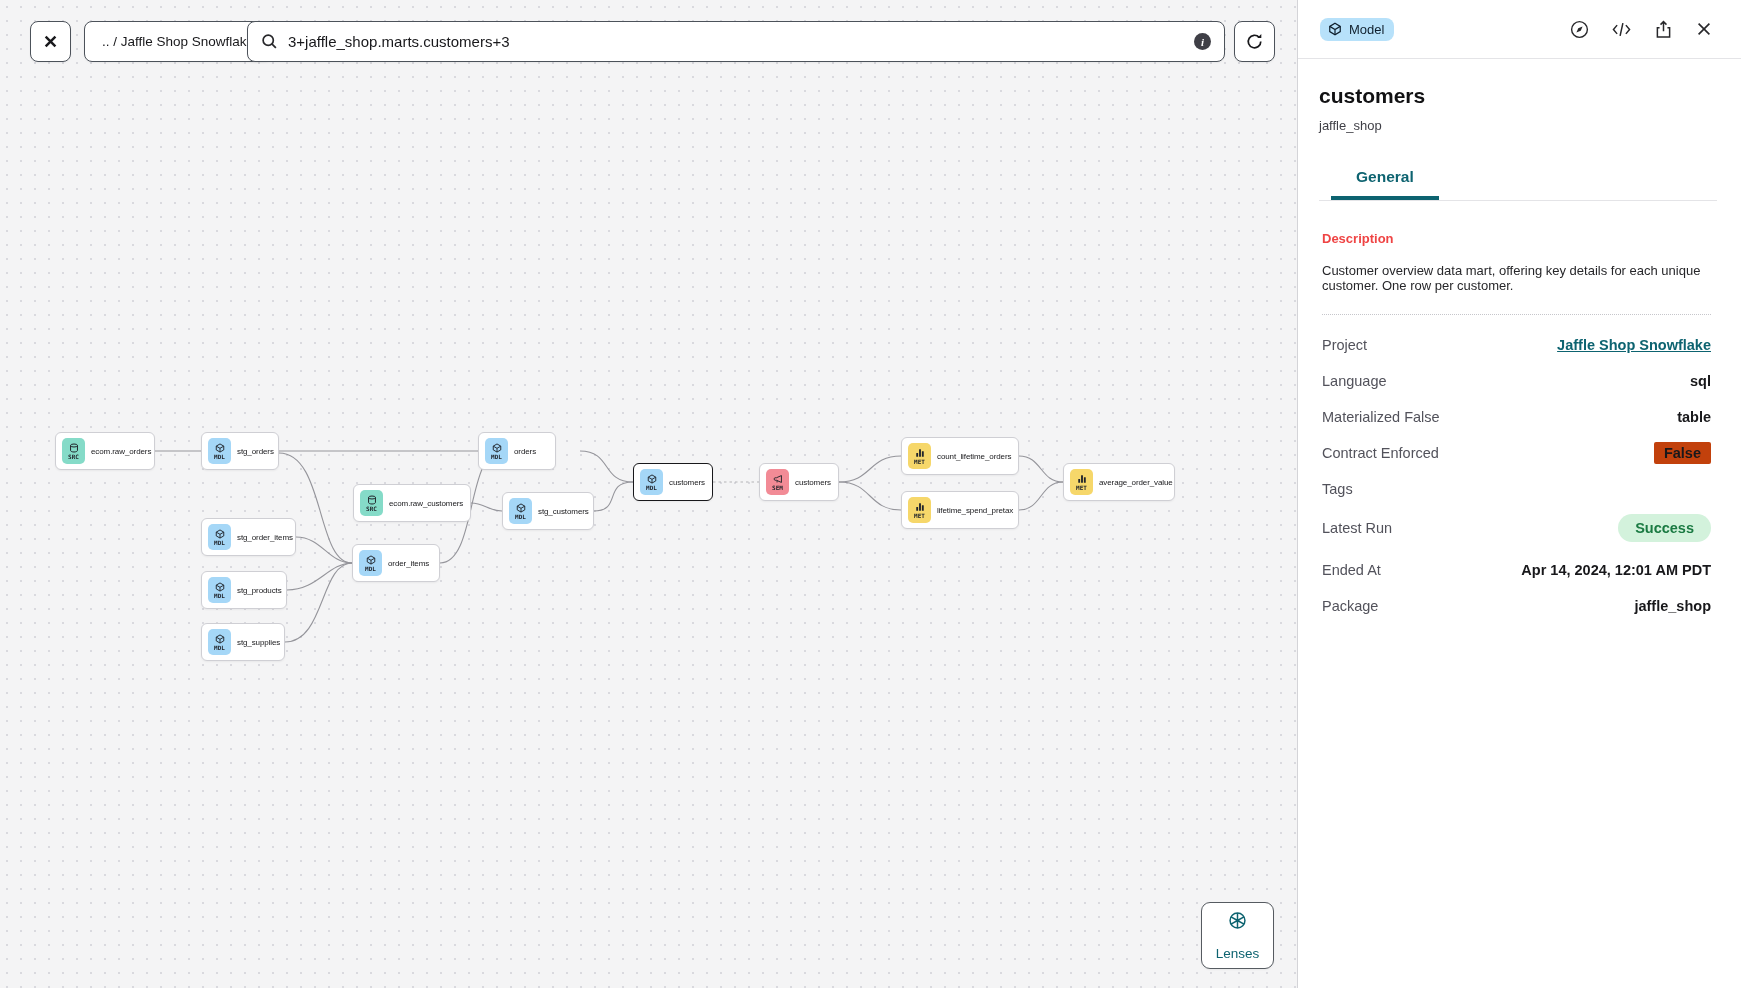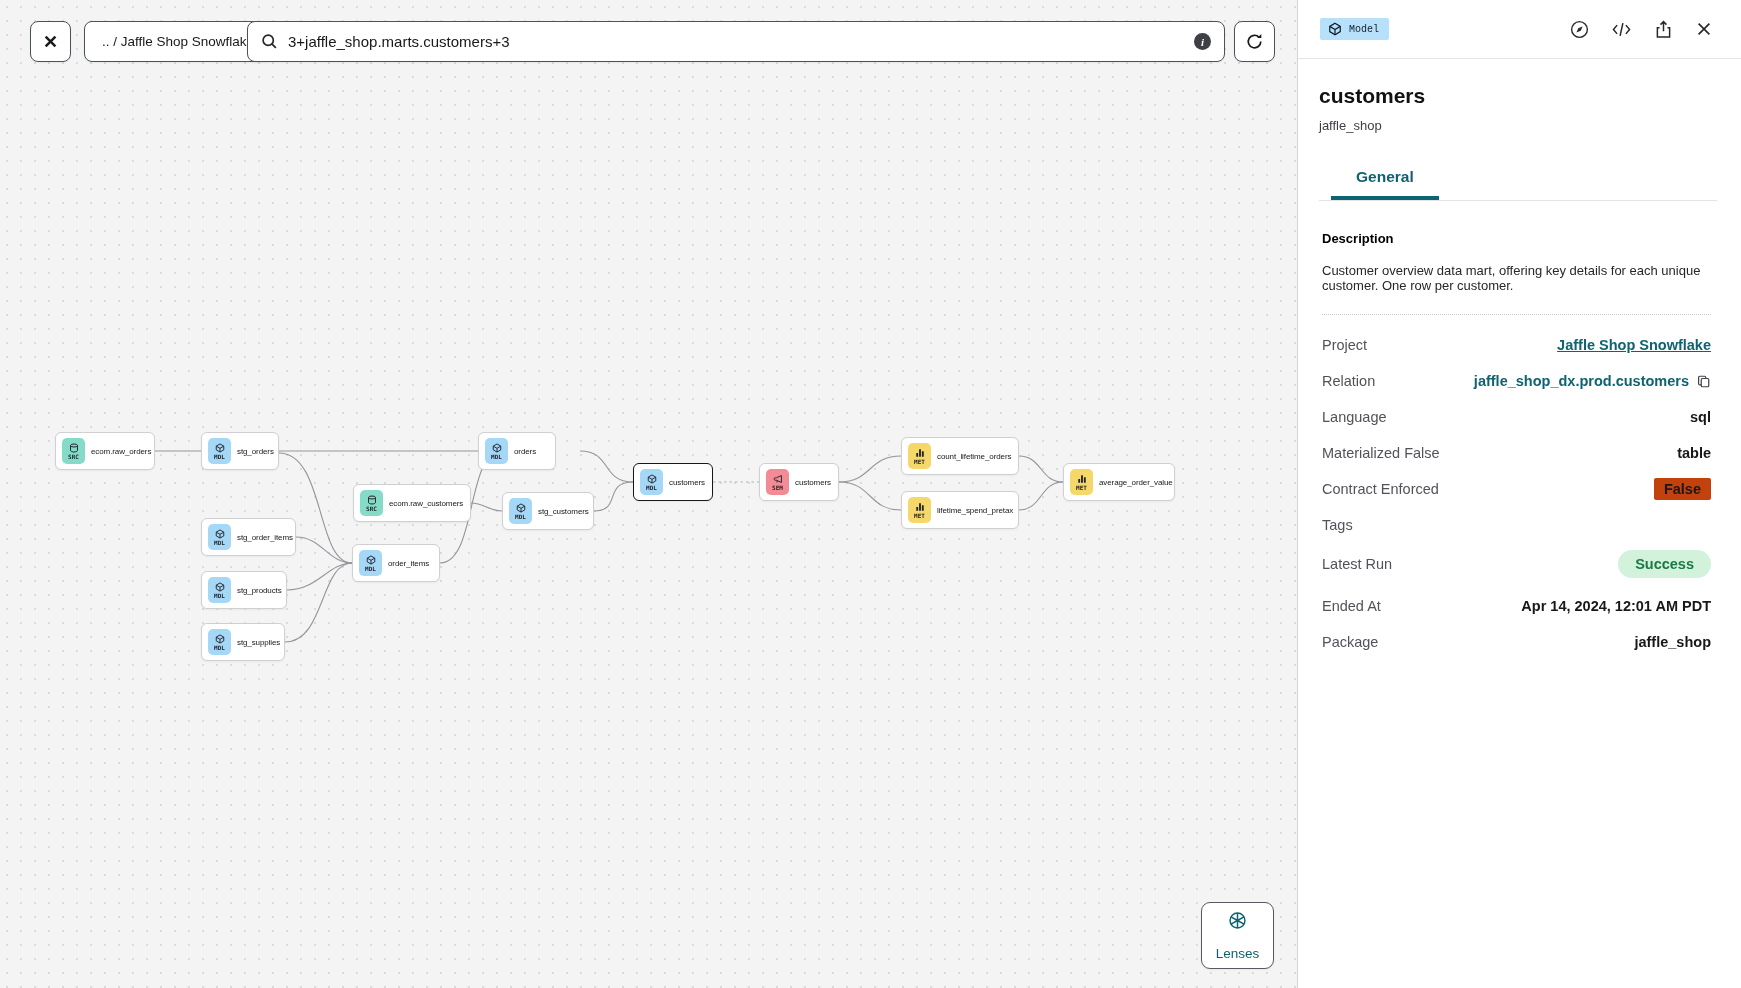--- a/index.html
+++ b/index.html
@@ -73,39 +73,39 @@
   
   .panel {
     position:absolute; left:1297px; top:0; width:444px; height:988px;
     background:#fff; border-left:1px solid #d4d4d8;
   }
   .panel-header {
     height:59px; display:flex; align-items:center;
     padding:0 28px 0 22px; border-bottom:1px solid #e4e4e7;
   }
   .model-badge {
-    background:#b7e1fa; color:#10202e; border-radius:2px;
+    background:#b7e1fa; color:#10202e; border-radius:8px;
     display:flex; align-items:center; gap:7px; padding:4px 10px 4px 8px;
-    font-family:Liberation Mono, monospace; font-size:10px;
+    font-family:Liberation Sans, sans-serif; font-size:13px;
   }
   .header-icons { margin-left:auto; display:flex; align-items:center; gap:21px; color:#27272a; }
   .header-icons .hicon { cursor:pointer; display:flex; }
 
   .title-wrap { padding:25px 24px 0 21px; }
   .panel-title { font-size:21px; font-weight:700; color:#111113; }
   .panel-subtitle { margin-top:10px; font-size:13px; color:#3f3f46; }
 
   .tabs { margin-top:26px; border-bottom:1px solid #e4e4e7; padding-left:12px; }
   .tab {
     display:inline-block; padding:9px 25px 10px; font-size:15.5px; font-weight:700;
     color:#0d6370; border-bottom:4px solid #0d6370; cursor:pointer;
   }
 
   .panel-body { padding:30px 30px 0 24px; }
-  .section-label { font-size:13px; font-weight:700; color:#000000; }
+  .section-label { font-size:13px; font-weight:700; color:#ef4444; }
   .desc { margin-top:17px; font-size:13px; color:#27272a; line-height:15px; }
   .dotted { border:none; border-top:1px dotted #c6c6cb; margin:21px 0 19px; }
 
   .kv { display:flex; justify-content:space-between; align-items:center; min-height:22px; margin-bottom:14px; font-size:14.5px; }
   .kv-label { color:#52525b; }
   .kv-value { font-weight:700; color:#18181b; text-align:right; }
   .kv-link { color:#0d6370; text-decoration:underline; cursor:pointer; }
   .kv-teal { color:#0d6370; }
   .rel-wrap { display:flex; align-items:center; gap:7px; }
   .copy-icon { display:flex; color:#3f3f46; cursor:pointer; }
@@ -385,32 +385,20 @@
       <div class="section-label">Description</div>
       <p class="desc">Customer overview data mart, offering key details for each unique customer. One row per customer.</p>
       <hr class="dotted">
 
 
       <div class="kv">
         <span class="kv-label">Project</span>
         <span class="kv-value kv-link">Jaffle Shop Snowflake</span>
       </div>
 
-      <div class="kv">
-        <span class="kv-label">Relation</span>
-        <span class="rel-wrap">
-          <span class="kv-value kv-teal">jaffle_shop_dx.prod.customers</span>
-          <span class="copy-icon">
-            <svg width="15" height="15" viewBox="0 0 20 20" fill="none" stroke="#3f3f46" stroke-width="1.6">
-                <rect x="7" y="6" width="10" height="11" rx="1.5"></rect>
-                <path d="M13 6V4.5A1.5 1.5 0 0 0 11.5 3H5A1.5 1.5 0 0 0 3.5 4.5V13a1.5 1.5 0 0 0 1.5 1.5H7"></path>
-              </svg>
-          </span>
-        </span>
-      </div>
 
       <div class="kv">
         <span class="kv-label">Language</span>
         <span class="kv-value">sql</span>
       </div>
 
       <div class="kv">
         <span class="kv-label">Materialized False</span>
         <span class="kv-value">table</span>
       </div>

